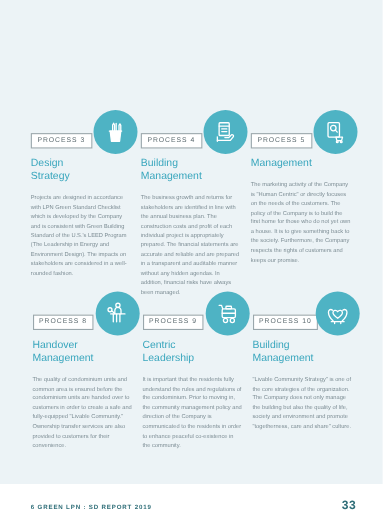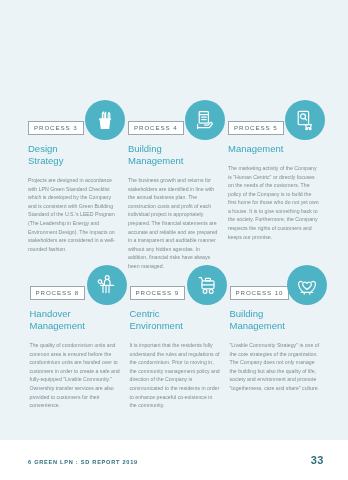--- a/index.html
+++ b/index.html
@@ -237,21 +237,21 @@
               <rect x="10.4" y="5.4" width="5.0" height="2.4" rx="0.6"></rect>
               <line x1="7.0" y1="11.8" x2="19.0" y2="11.8"></line>
               <circle cx="10.0" cy="18.4" r="1.9"></circle>
               <circle cx="16.2" cy="18.4" r="1.9"></circle>
             </g>
           </svg>
         </div>
         <div class="badge">PROCESS 9</div>
         <div class="card-title">
           <div>Centric</div>
-          <div>Environment</div>
+          <div>Leadership</div>
         </div>
         <div class="card-body">It is important that the residents fully understand the rules and regulations of the condominium. Prior to moving in, the community management policy and direction of the Company is communicated to the residents in order to enhance peaceful co-existence in the community.</div>
       </div>
 
       <div class="card">
         <div class="icon-circle">
           <svg width="24" height="24" viewBox="0 0 24 24">
             <g fill="none" stroke="#ffffff" stroke-width="1.2" stroke-linecap="round" stroke-linejoin="round">
               <path d="M12.0 10.4 c-1.5-2.2-4.3-1.2-4.3 1.0 c0 1.8 2.4 3.6 4.3 5.0 c1.9-1.4 4.3-3.2 4.3-5.0 c0-2.2-2.8-3.2-4.3-1.0z"></path>
               <path d="M7.4 9.0 C5.2 7.4 3.4 9.0 3.6 11.2 c0.2 2.6 2.0 5.6 4.2 7.4"></path>

